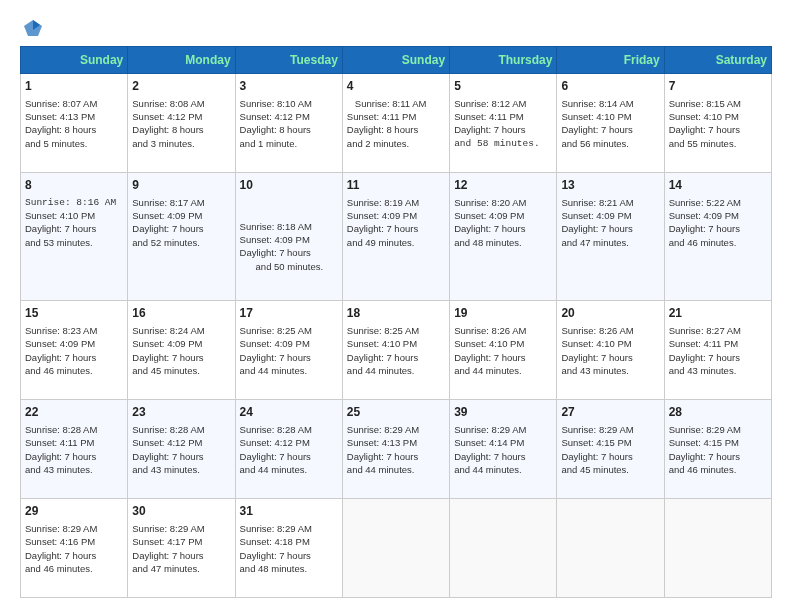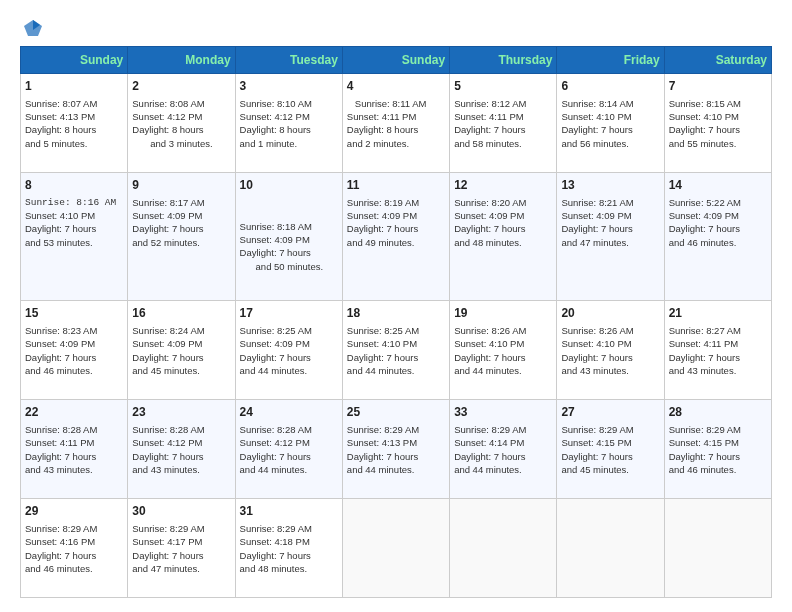--- a/index.html
+++ b/index.html
@@ -137,42 +137,42 @@
             <span style="display: block;">Sunrise: 8:07 AM</span>
             <span style="display: block;">Sunset: 4:13 PM</span>
             <span style="display: block;">Daylight: 8 hours</span>
             <span style="display: block;">and 5 minutes.</span>
           </td>
           <td>
             <span class="day-num">2</span>
             <span style="display: block;">Sunrise: 8:08 AM</span>
             <span style="display: block;">Sunset: 4:12 PM</span>
             <span style="display: block;">Daylight: 8 hours</span>
-            <span style="display: block; text-align: center;">and 3 minutes.</span>
+            <span style="display: block;">and 3 minutes.</span>
           </td>
           <td>
             <span class="day-num">3</span>
             <span style="display: block;">Sunrise: 8:10 AM</span>
             <span style="display: block;">Sunset: 4:12 PM</span>
             <span style="display: block;">Daylight: 8 hours</span>
             <span style="display: block;">and 1 minute.</span>
           </td>
           <td>
             <span class="day-num">4</span>
             <span style="display: block; margin-left: 8px;">Sunrise: 8:11 AM</span>
             <span style="display: block;">Sunset: 4:11 PM</span>
             <span style="display: block;">Daylight: 8 hours</span>
             <span style="display: block;">and 2 minutes.</span>
           </td>
           <td>
             <span class="day-num">5</span>
             <span style="display: block;">Sunrise: 8:12 AM</span>
             <span style="display: block;">Sunset: 4:11 PM</span>
             <span style="display: block;">Daylight: 7 hours</span>
-            <span style="display: block;">and 58 minutes.</span>
+            <span style="display: block; font-family: Liberation Mono, monospace;">and 58 minutes.</span>
           </td>
           <td>
             <span class="day-num">6</span>
             <span style="display: block;">Sunrise: 8:14 AM</span>
             <span style="display: block;">Sunset: 4:10 PM</span>
             <span style="display: block;">Daylight: 7 hours</span>
             <span style="display: block;">and 56 minutes.</span>
           </td>
           <td>
             <span class="day-num">7</span>
@@ -307,21 +307,21 @@
             <span style="display: block;">and 44 minutes.</span>
           </td>
           <td>
             <span class="day-num">25</span>
             <span style="display: block;">Sunrise: 8:29 AM</span>
             <span style="display: block;">Sunset: 4:13 PM</span>
             <span style="display: block;">Daylight: 7 hours</span>
             <span style="display: block;">and 44 minutes.</span>
           </td>
           <td>
-            <span class="day-num">33</span>
+            <span class="day-num">39</span>
             <span style="display: block;">Sunrise: 8:29 AM</span>
             <span style="display: block;">Sunset: 4:14 PM</span>
             <span style="display: block;">Daylight: 7 hours</span>
             <span style="display: block;">and 44 minutes.</span>
           </td>
           <td>
             <span class="day-num">27</span>
             <span style="display: block;">Sunrise: 8:29 AM</span>
             <span style="display: block;">Sunset: 4:15 PM</span>
             <span style="display: block;">Daylight: 7 hours</span>

